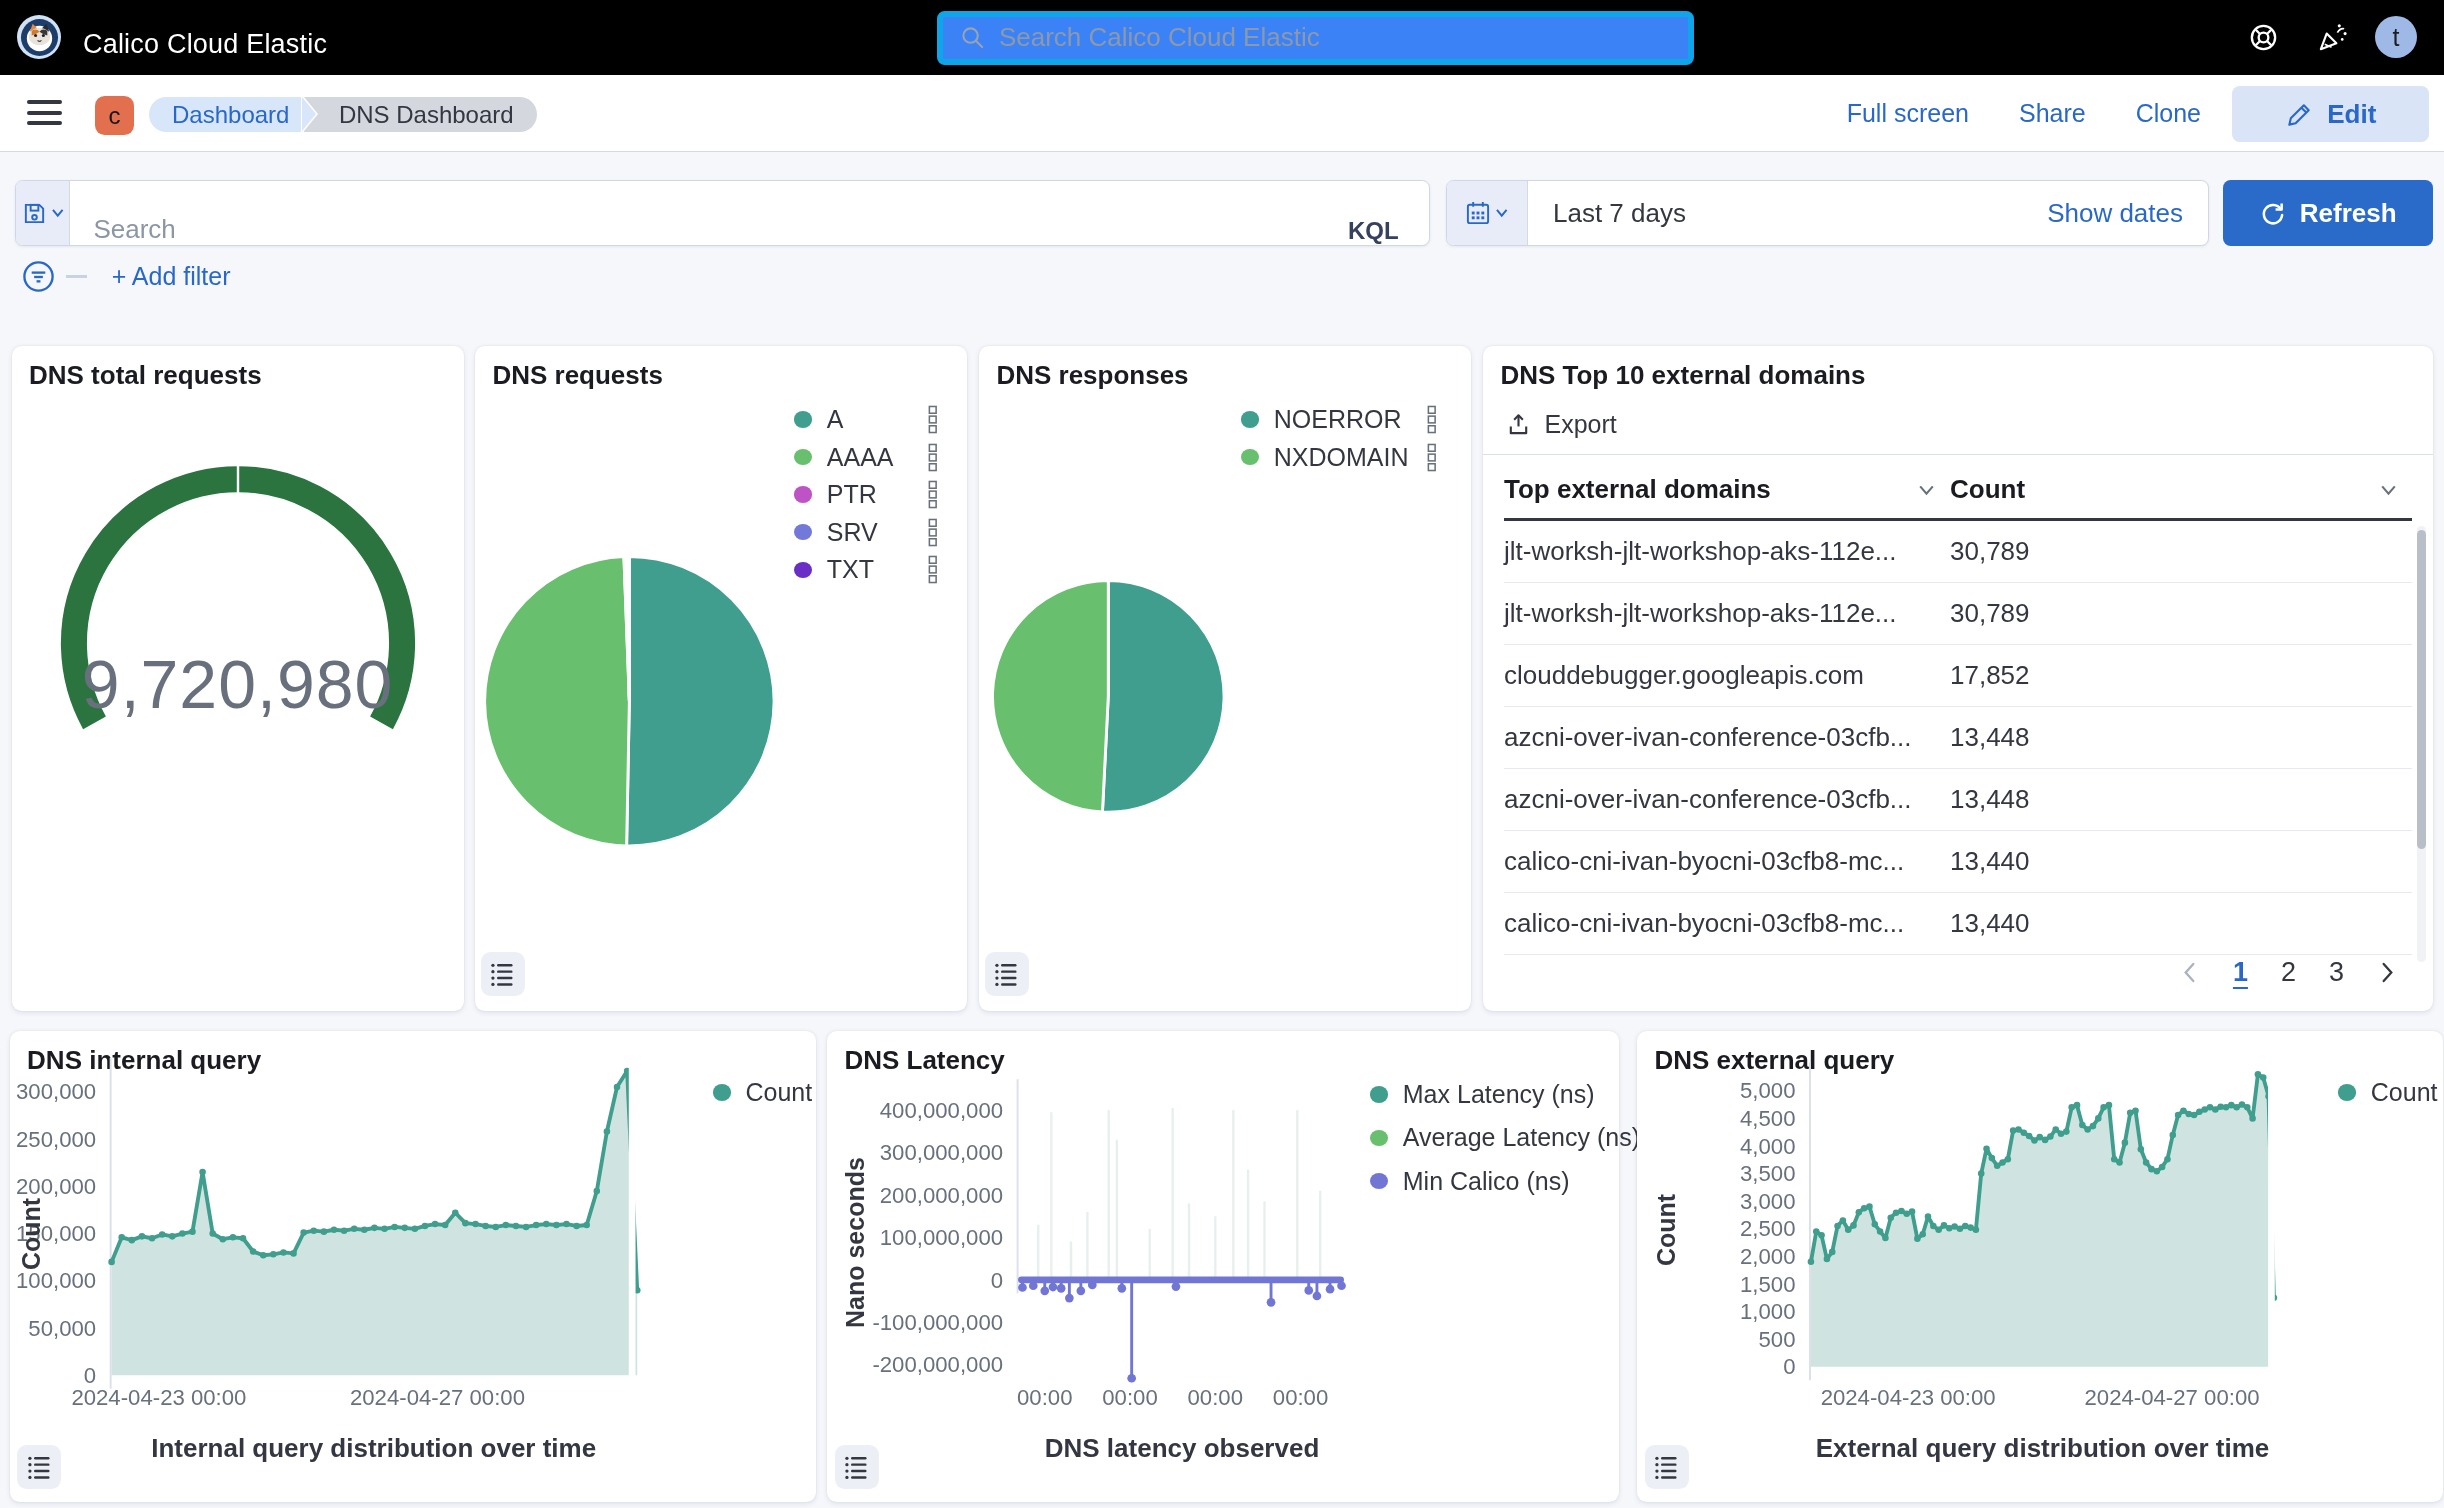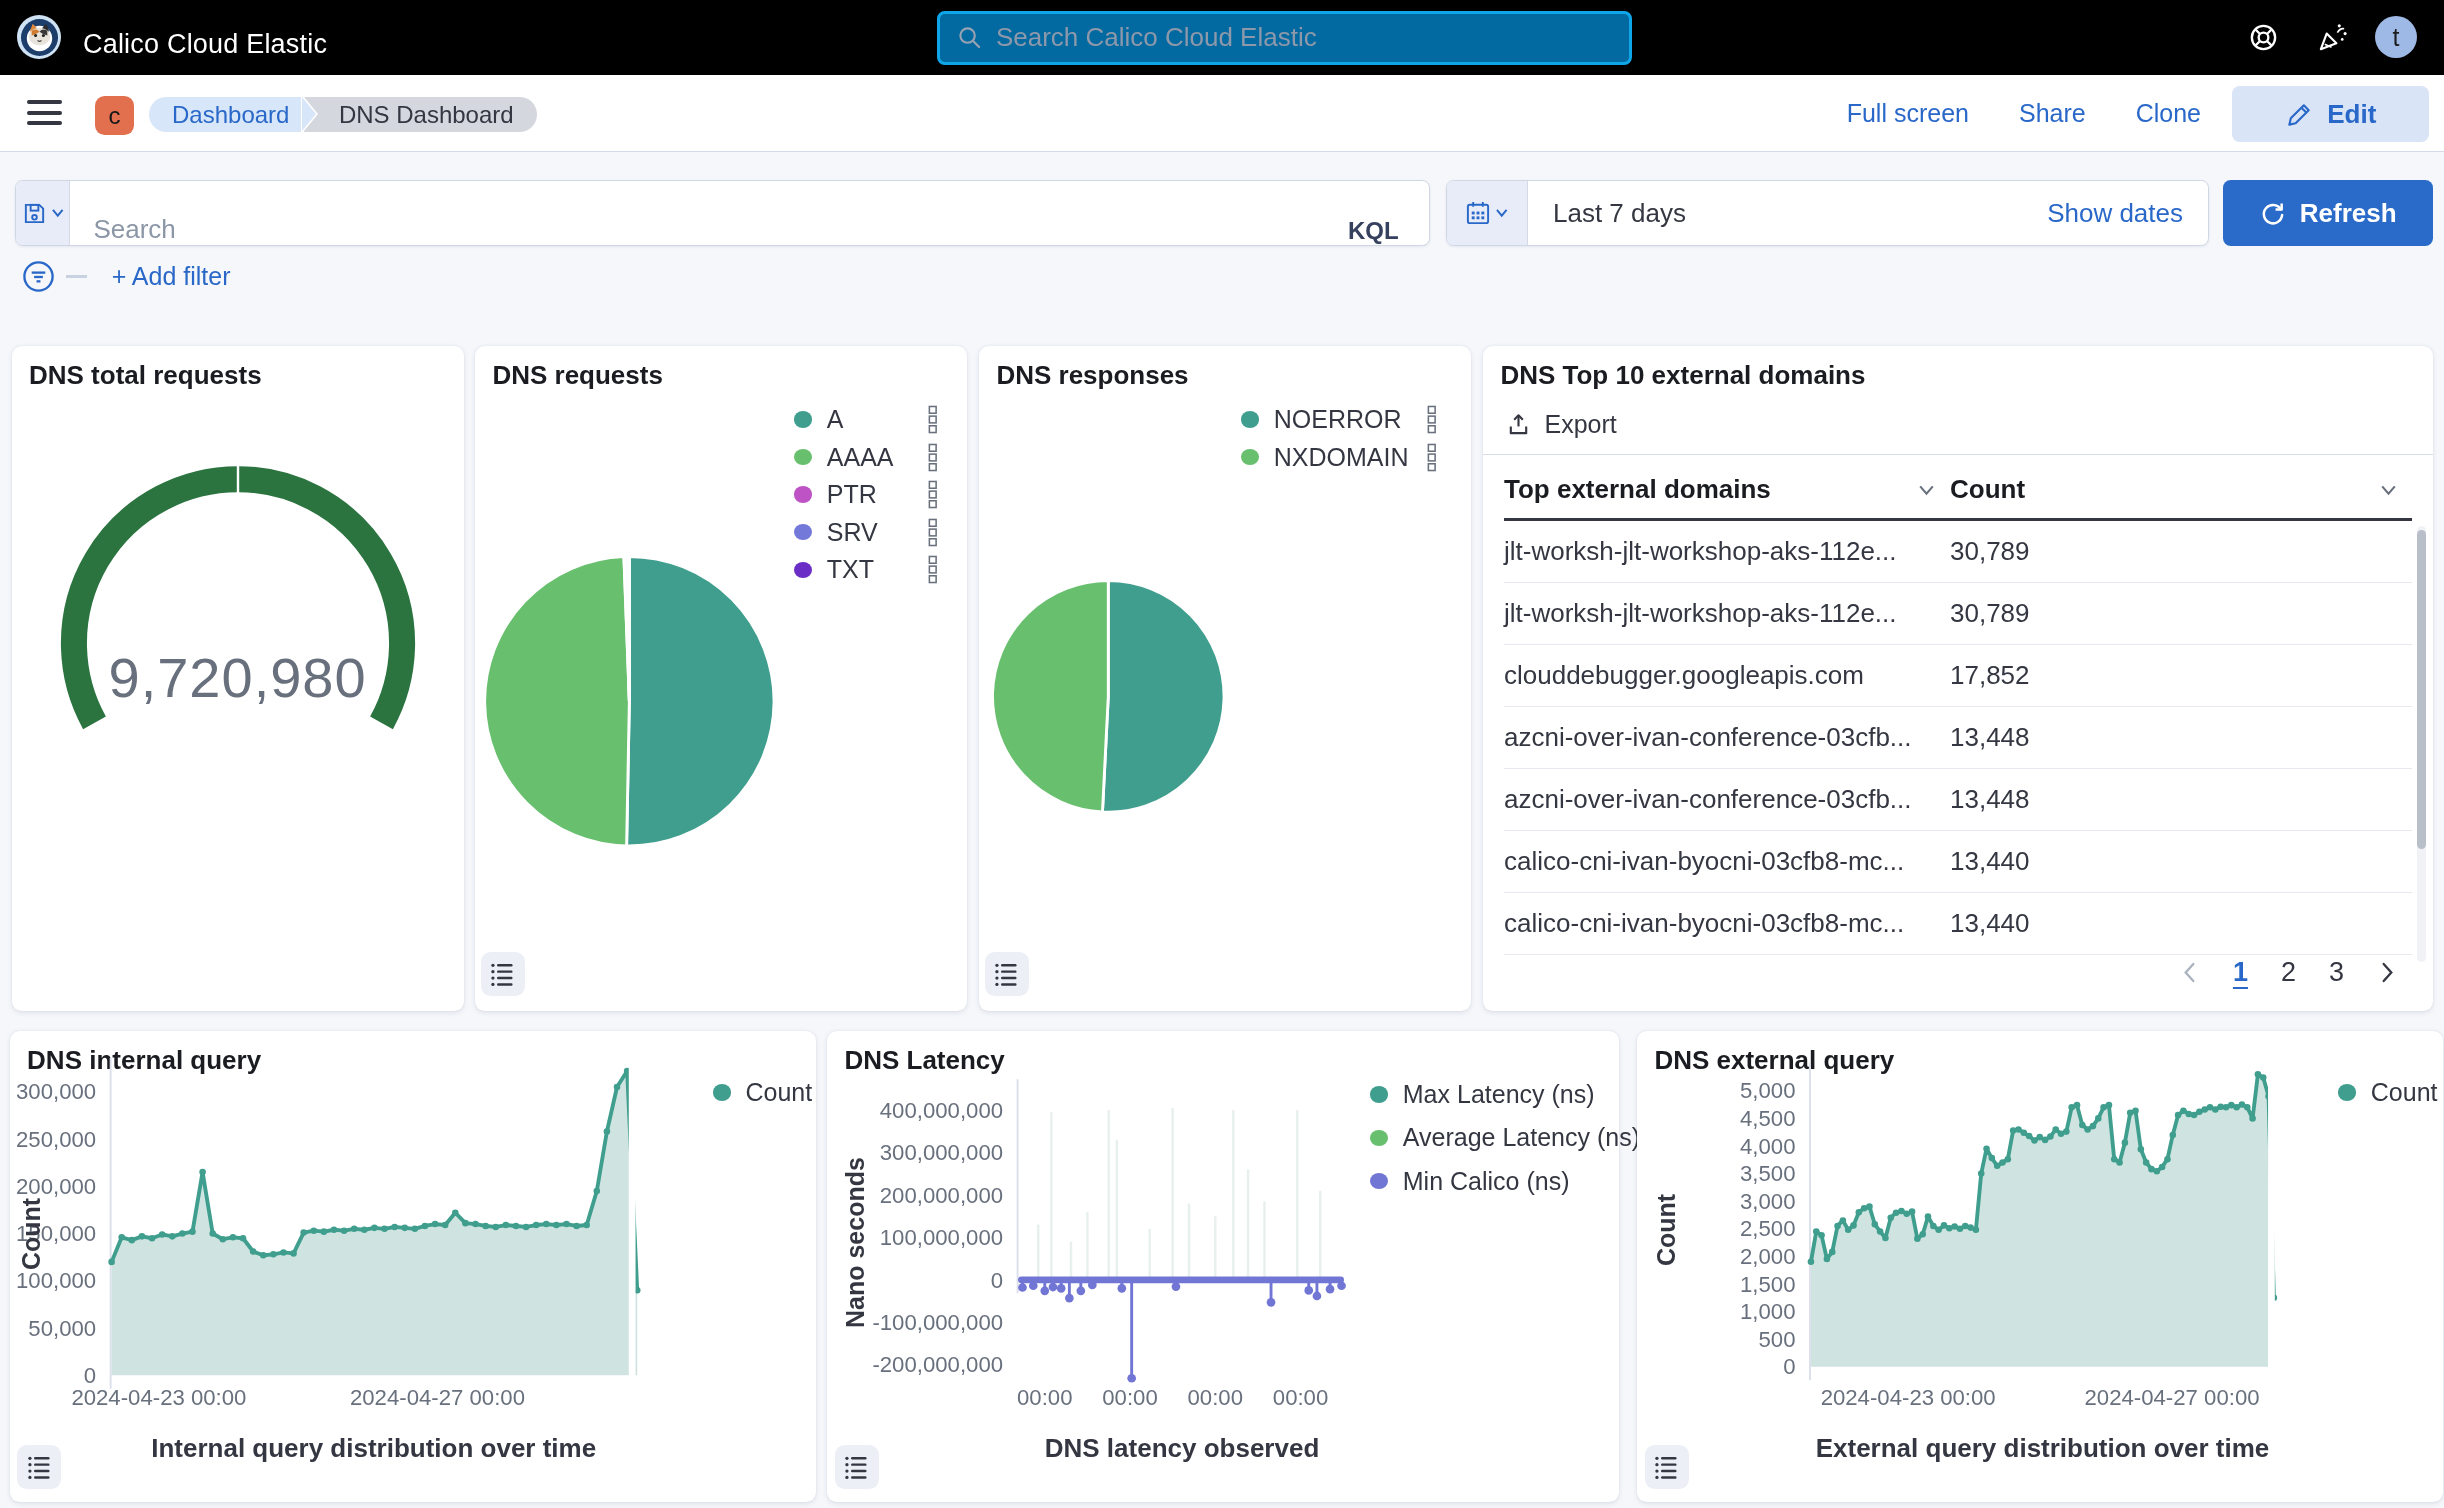--- a/index.html
+++ b/index.html
@@ -4,21 +4,21 @@
 <style>
   * { margin:0; padding:0; box-sizing:border-box; }
   html,body { width:2445px; height:1508px; overflow:hidden; background:#f5f7fb;
     font-family:"Liberation Sans", sans-serif; color:#343741; }
   svg { font-family:inherit; }
 
   
   .topbar{position:absolute;left:0;top:0;width:2445px;height:75px;background:#000;display:flex;align-items:center;}
   .logo{position:absolute;left:17.4px;top:15.4px;width:44px;height:44px;border-radius:50%;background:#cfe3f5;display:flex;align-items:center;justify-content:center;overflow:hidden;}
   .app-title{position:absolute;left:83px;top:23px;font-size:27px;font-weight:400;color:#fff;letter-spacing:0.2px;margin-top:6px;}
-  .gsearch{position:absolute;left:937px;top:10.6px;width:695px;height:54px;border:3px solid #0ea5e9;border-radius:7.7px;display:flex;align-items:center;padding:0 17.4px;background:#0369a1;}
+  .gsearch{position:absolute;left:937px;top:10.6px;width:757px;height:54px;border:6px solid #0ea5e9;border-radius:7.7px;display:flex;align-items:center;padding:0 17.4px;background:#3b82f6;}
   .gsearch input{flex:1;background:transparent;border:none;outline:none;color:#e8ecf2;font-size:26px;margin-left:13.5px;font-family:inherit;}
   .gsearch input::placeholder{color:#8d99aa;}
   .top-ico{position:absolute;top:16.4px;width:42px;height:42px;display:flex;align-items:center;justify-content:center;cursor:pointer;}
   .avatar{position:absolute;left:2375px;top:16.4px;width:42px;height:42px;border-radius:50%;background:#9fb9e6;display:flex;align-items:center;justify-content:center;font-size:25px;color:#1c1e21;cursor:pointer;}
 
   
   .toolbar{position:absolute;left:0;top:75px;width:2445px;height:77px;background:#fff;border-bottom:1px solid #d3dae6;}
   .hamburger{position:absolute;left:27px;top:25px;width:35px;height:27px;cursor:pointer;}
   .hamburger span{display:block;height:3.9px;background:#343741;border-radius:1.9px;margin-bottom:6.8px;}
   .space-badge{position:absolute;left:95px;top:96px;width:39px;height:39px;border-radius:9.7px;background:#e2704f;display:flex;align-items:center;justify-content:center;font-size:24px;color:#14161a;cursor:pointer;}
@@ -48,21 +48,21 @@
 
   .filter-row{position:absolute;left:21px;top:256px;height:41px;display:flex;align-items:center;}
   .add-filter{font-size:25px;color:#2968c8;cursor:pointer;margin-left:25px;}
   .filter-dash{width:21px;height:2.9px;background:#c9d2e0;margin-left:9.7px;}
 
   
   .card{position:absolute;background:#fff;border-radius:9.7px;box-shadow:0 1.9px 4.8px rgba(35,48,85,.10), 0 0 1.9px rgba(35,48,85,.08);}
   .card-title{position:absolute;left:17.4px;top:13.5px;font-size:26px;font-weight:700;color:#1a1c21;}
   .panel-foot{position:absolute;left:7.7px;bottom:13.5px;width:44px;height:44px;border-radius:9.7px;background:#eceff5;display:flex;align-items:center;justify-content:center;cursor:pointer;}
 
-  .gauge-value{position:absolute;left:0;top:299px;width:100%;text-align:center;font-size:56px;color:#69707d;letter-spacing:1px;}
+  .gauge-value{position:absolute;left:0;top:299px;width:100%;text-align:center;font-size:68px;color:#69707d;letter-spacing:1px;}
   .gauge-caption{position:absolute;left:0;top:565px;width:100%;text-align:center;font-size:29px;color:#3e434d;}
 
   .legend{position:absolute;display:flex;flex-direction:column;}
   .legend-row{display:flex;align-items:center;height:27px;cursor:pointer;}
   .legend.pie .legend-row{margin-bottom:10.6px;justify-content:space-between;}
   .legend.tri .legend-row{margin-bottom:16.4px;}
   .legend-dot{width:18.3px;height:16.4px;border-radius:50%;margin-right:14.5px;flex:0 0 auto;}
   .legend-label{font-size:25px;color:#343741;white-space:nowrap;}
   .legend-left{display:flex;align-items:center;}
 

